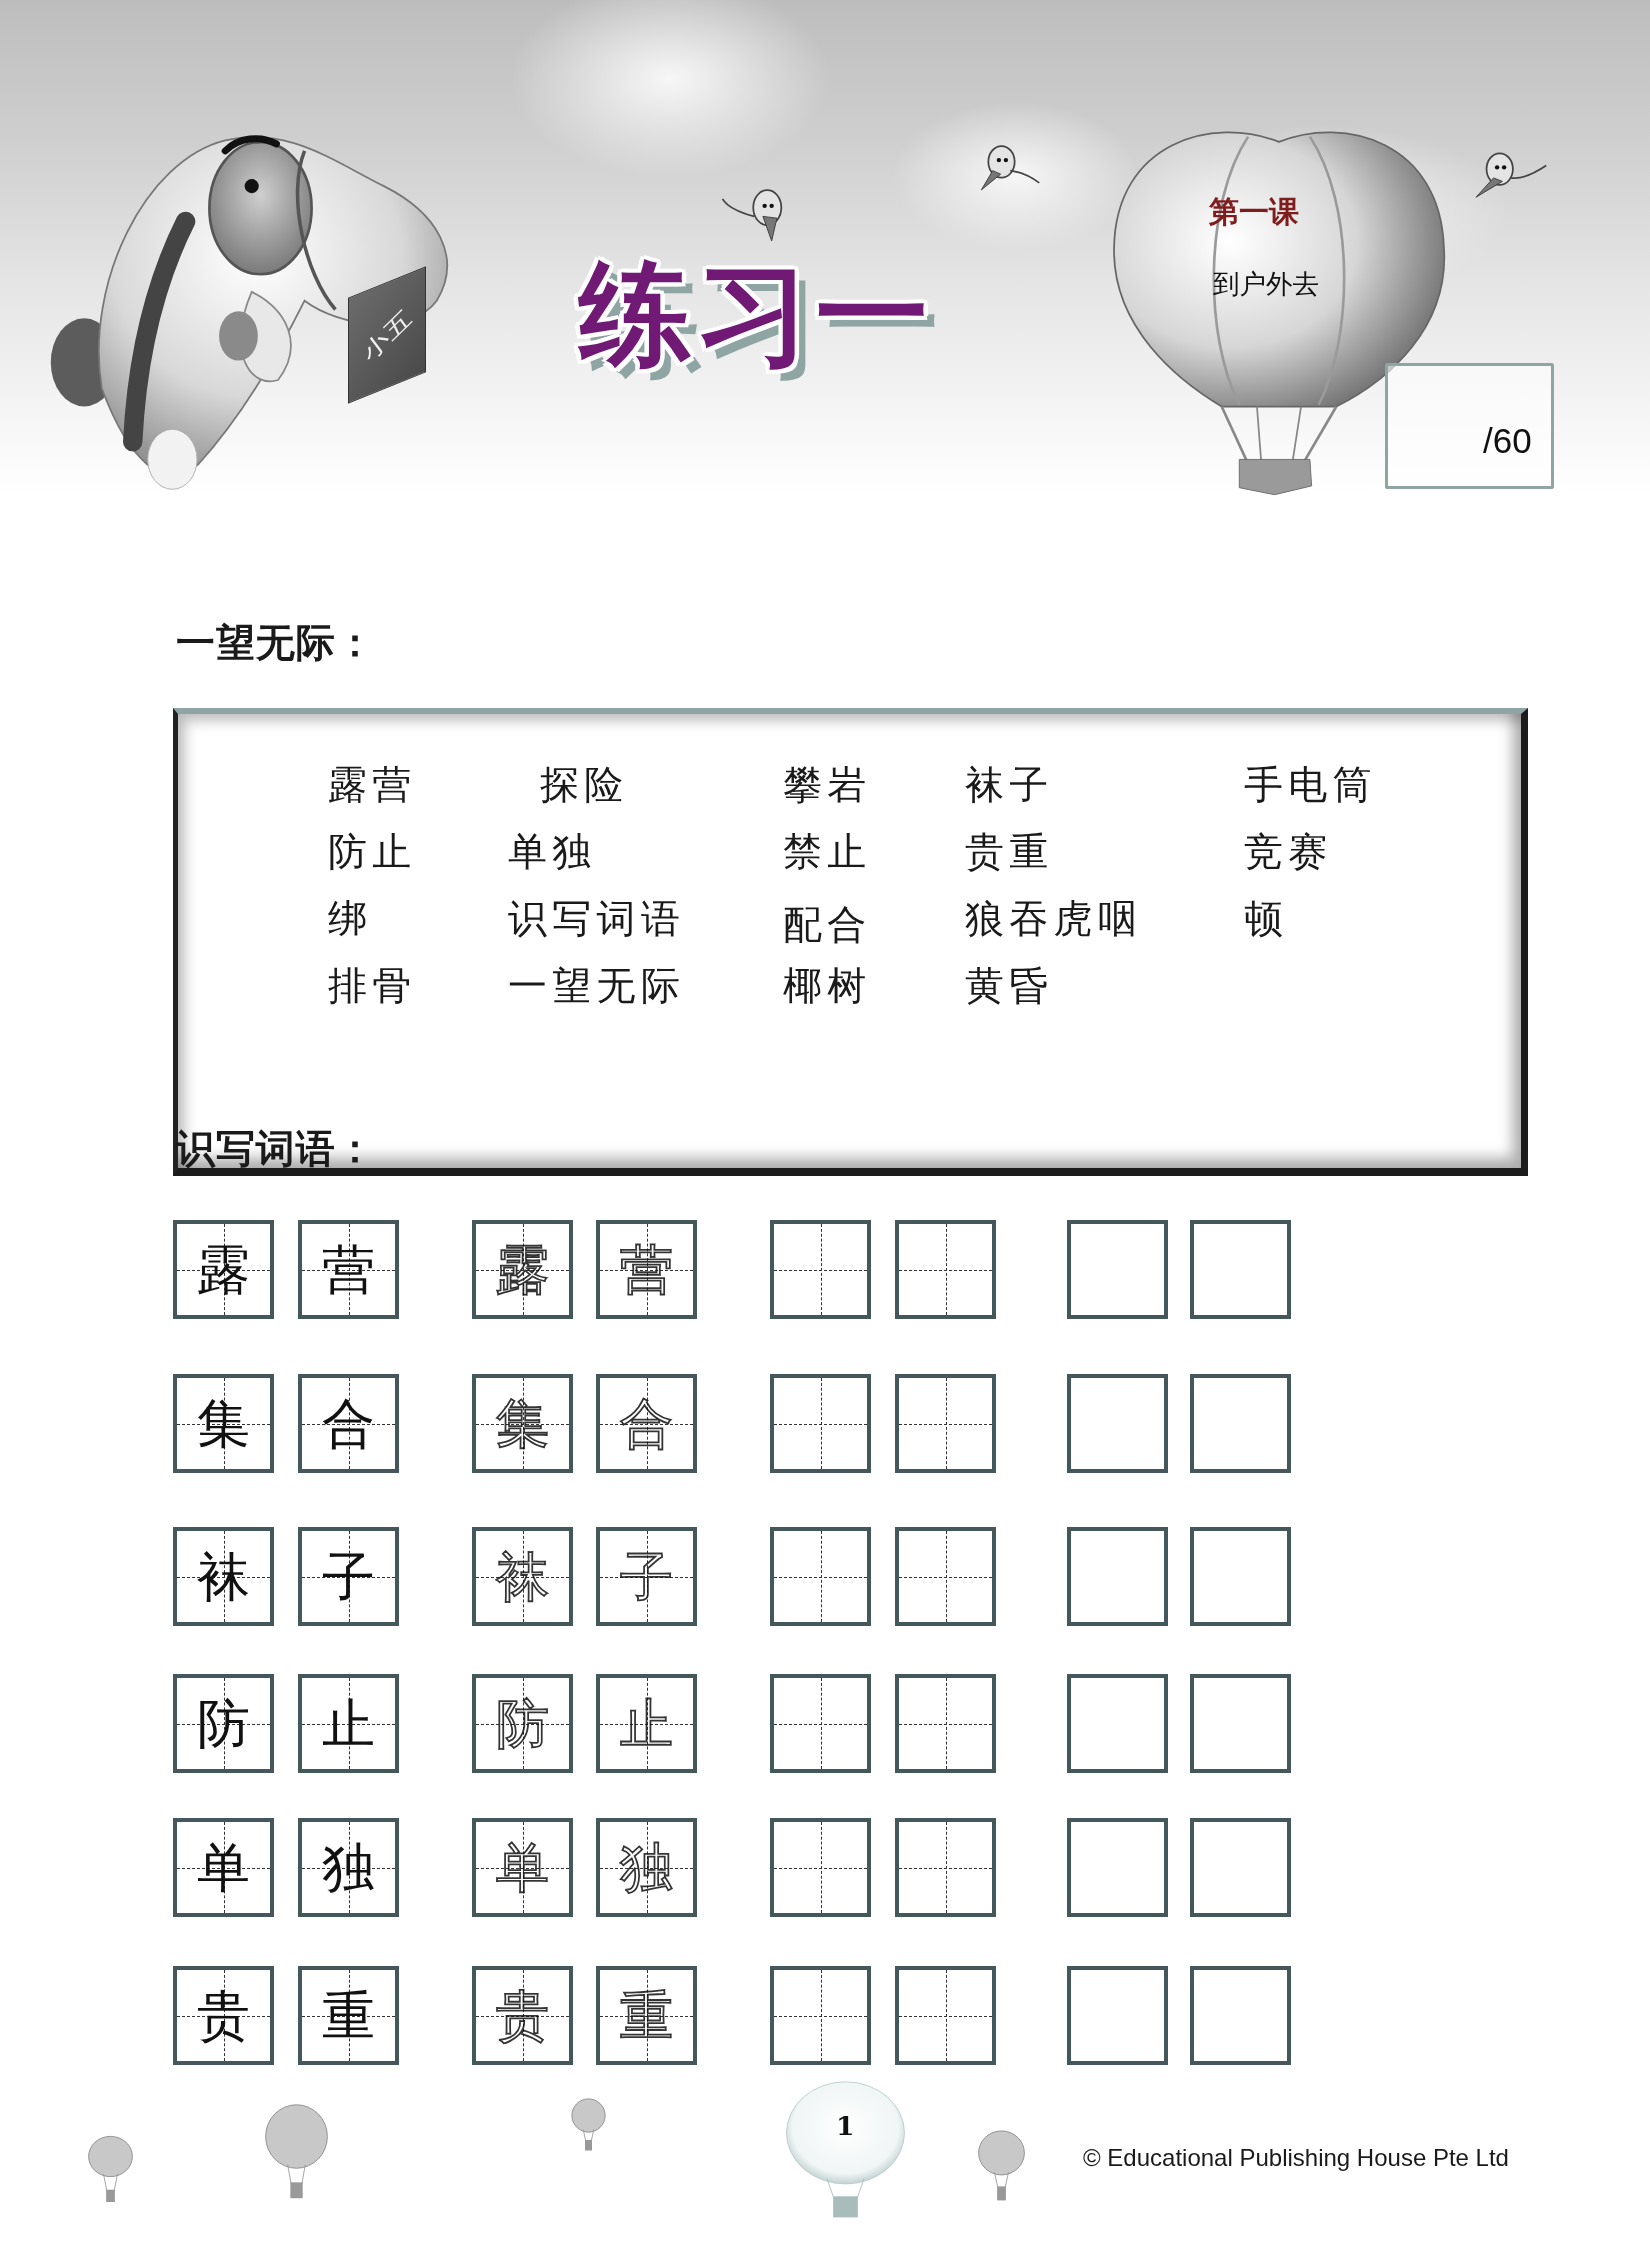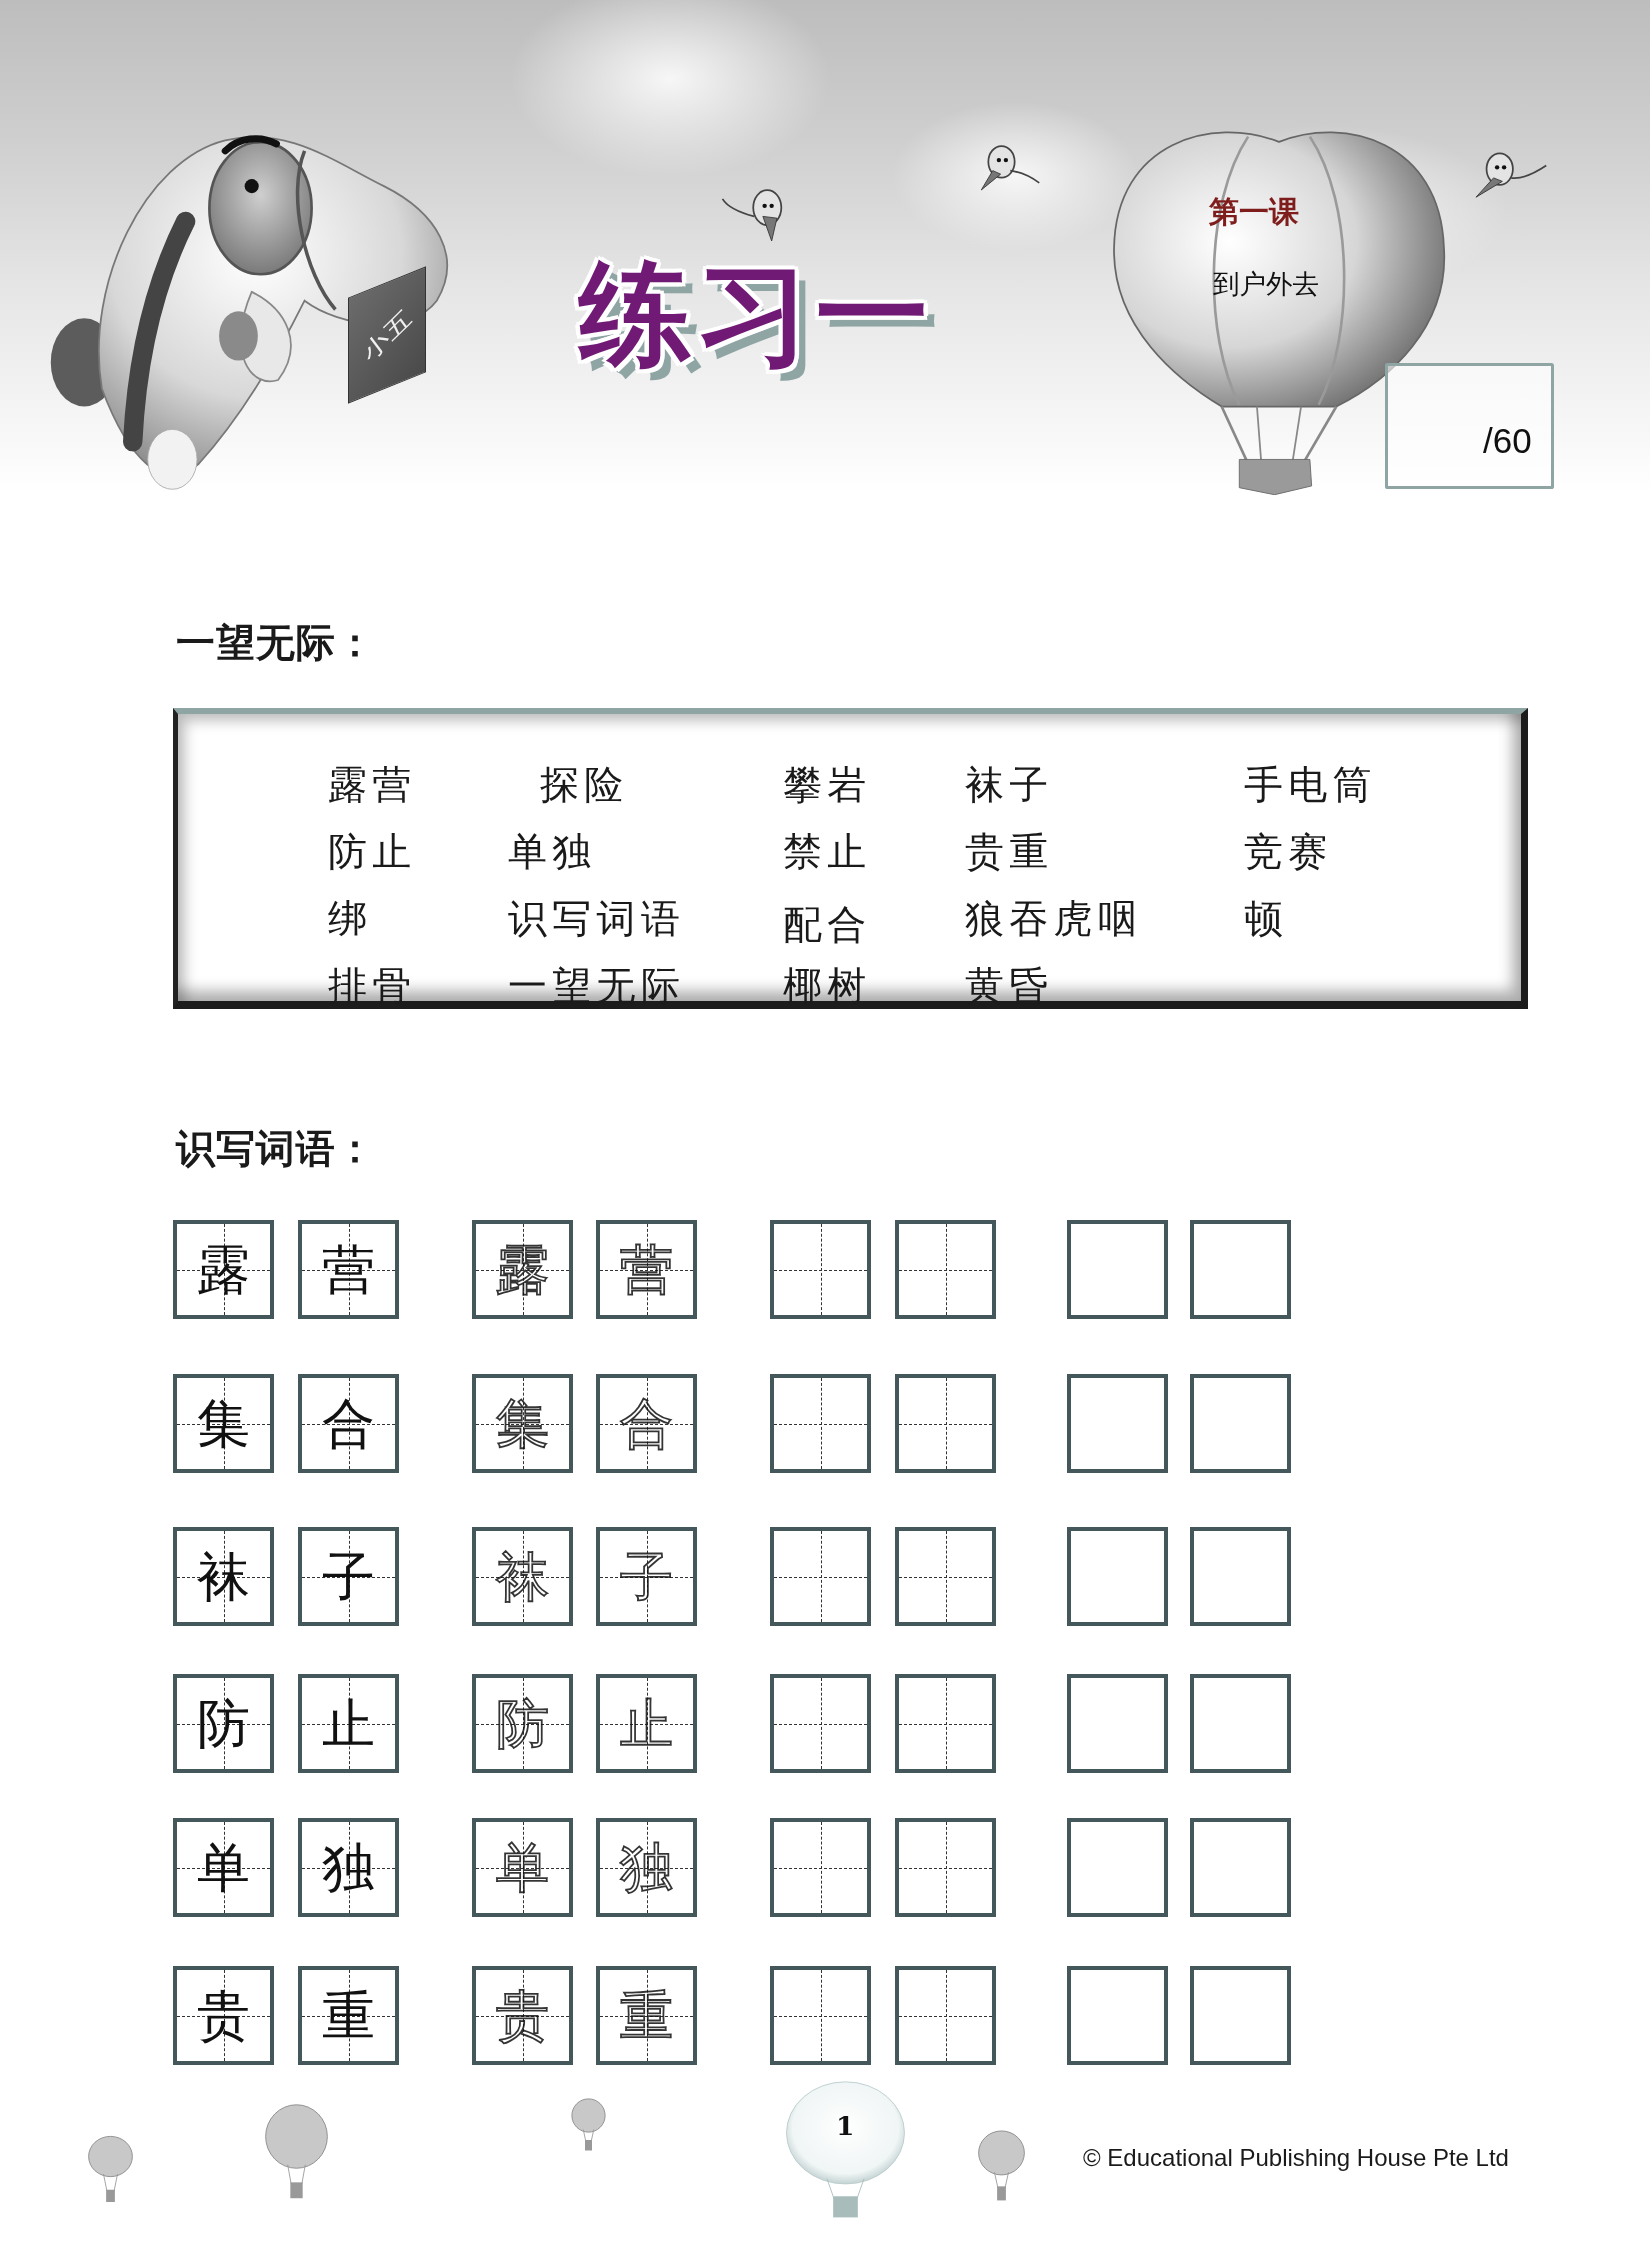--- a/index.html
+++ b/index.html
@@ -57,21 +57,21 @@
   .score-text { position: absolute; right: 19.4px; bottom: 25px; font-family: "Liberation Sans", sans-serif; font-size: 35px; color: #111; }
 
   
   .section-heading {
     position: absolute; left: 176px;
     font-size: 39px; font-weight: bold; color: #1a1a1a; letter-spacing: 0.9px;
   }
 
   
   .words-box {
-    position: absolute; left: 173px; top: 708px; width: 1355px; height: 301px;
+    position: absolute; left: 173px; top: 708px; width: 1355px; height: 468px;
     background: #fff;
     border-top: 6.2px solid #8fa5a4;
     border-left: 5.3px solid #222;
     border-right: 7px solid #1c1c1c;
     border-bottom: 8px solid #1c1c1c;
     box-shadow: inset 7px 7px 12.4px rgba(0,0,0,0.25), inset -8.8px -10.6px 14px rgba(0,0,0,0.3);
   }
   .word {
     position: absolute;
     font-family: "DejaVu Serif", serif; font-size: 39px; color: #1a1a1a; letter-spacing: 5.3px; white-space: nowrap;

